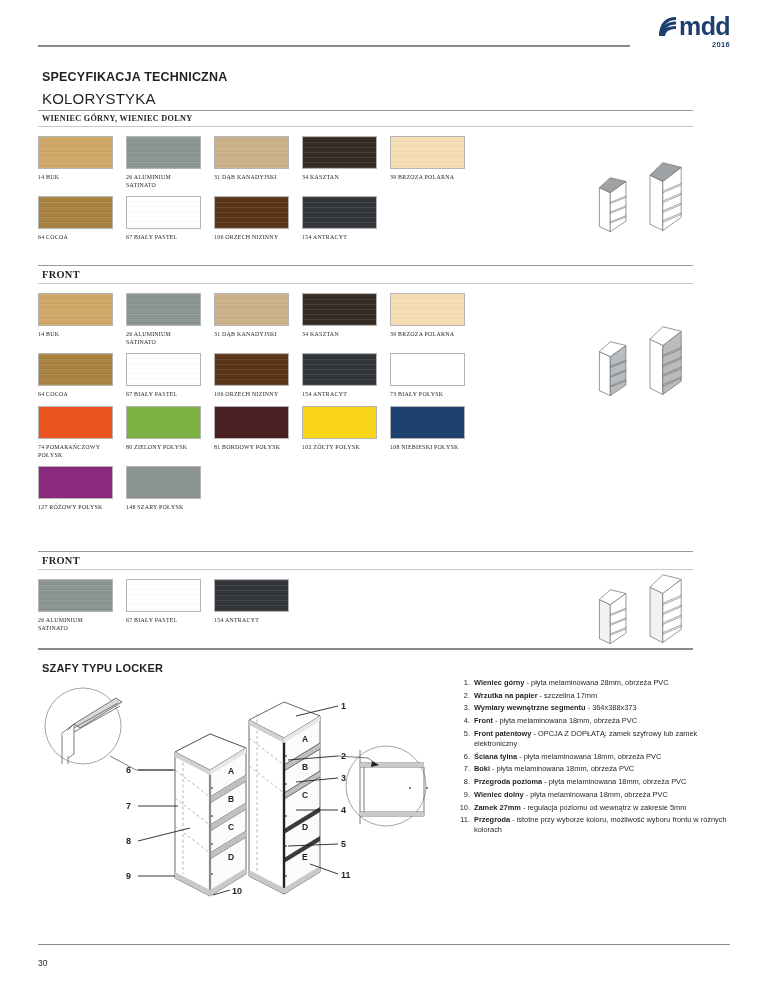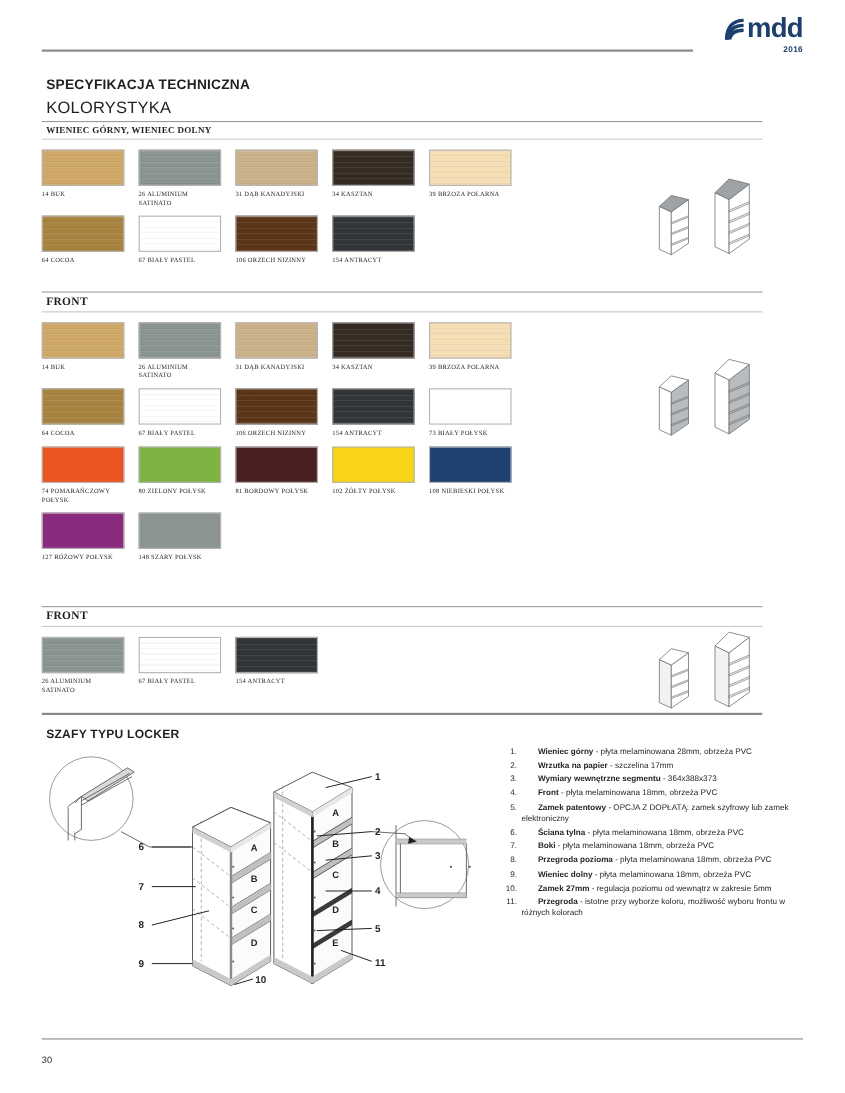--- a/index.html
+++ b/index.html
@@ -88,21 +88,21 @@
   .legend { position: absolute; left: 458px; top: 678px; width: 280px; }
   .legend-item {
     display: flex; font-size: 7.4px; line-height: 10.2px;
     margin-bottom: 2.5px; color: #231f20;
   }
   .legend-num {
     width: 16px; text-align: right; flex: 0 0 16px;
     padding-right: 4px; font-weight: normal;
   }
   .legend-txt { flex: 1; }
-  .legend-txt b { font-weight: bold; margin-left: 15px; }
+  .legend-txt b { font-weight: bold; }
 
   
   .footer-rule {
     position: absolute; left: 38px; top: 944px; width: 692px; height: 1px;
     background: #8a8a8a;
   }
   .page-num {
     position: absolute; left: 38px; top: 958px;
     font-size: 8.4px; color: #231f20;
   }
@@ -554,21 +554,21 @@
       <div class="legend-item">
         <span class="legend-num">3.</span>
         <span class="legend-txt"><b>Wymiary wewnętrzne segmentu</b><span> - 364x388x373</span></span>
       </div>
       <div class="legend-item">
         <span class="legend-num">4.</span>
         <span class="legend-txt"><b>Front</b><span> - płyta melaminowana 18mm, obrzeża PVC</span></span>
       </div>
       <div class="legend-item">
         <span class="legend-num">5.</span>
-        <span class="legend-txt"><b>Zamek patentowy</b><span> - OPCJA Z DOPŁATĄ: zamek szyfrowy lub zamek elektroniczny</span></span>
+        <span class="legend-txt"><b>Front patentowy</b><span> - OPCJA Z DOPŁATĄ: zamek szyfrowy lub zamek elektroniczny</span></span>
       </div>
       <div class="legend-item">
         <span class="legend-num">6.</span>
         <span class="legend-txt"><b>Ściana tylna</b><span> - płyta melaminowana 18mm, obrzeża PVC</span></span>
       </div>
       <div class="legend-item">
         <span class="legend-num">7.</span>
         <span class="legend-txt"><b>Boki</b><span> - płyta melaminowana 18mm, obrzeża PVC</span></span>
       </div>
       <div class="legend-item">

